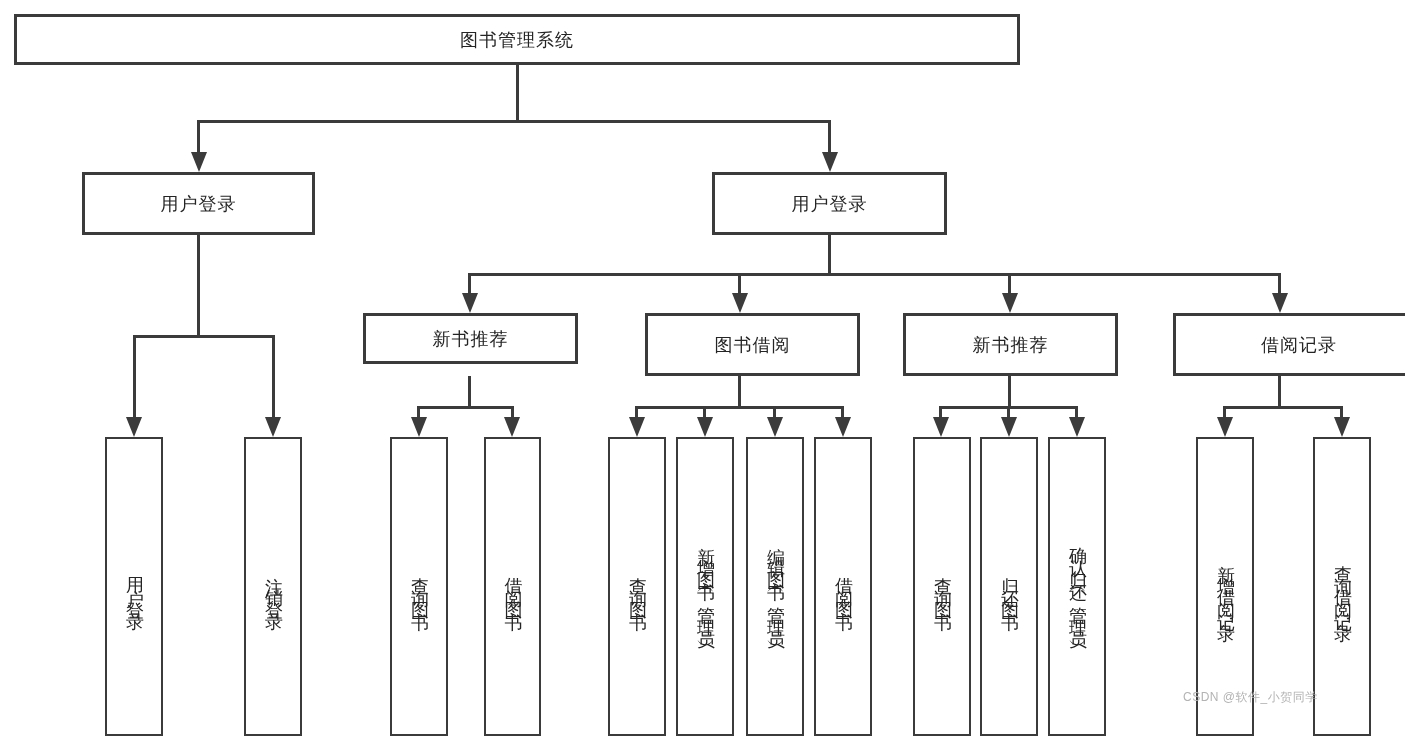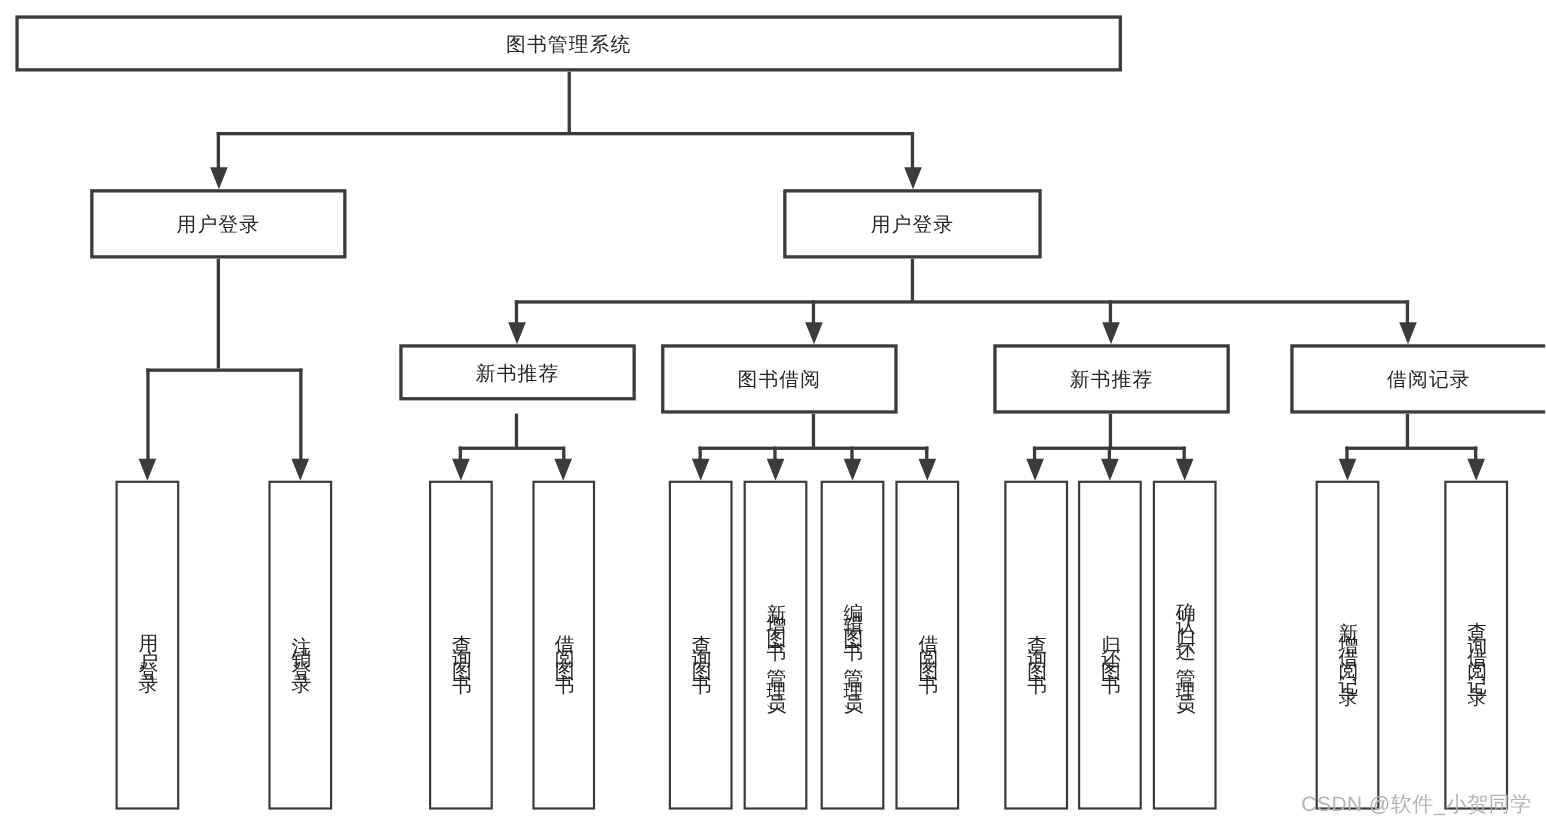--- a/index.html
+++ b/index.html
@@ -23,22 +23,22 @@
     font-size:18px; letter-spacing:12px; line-height:1.1; color:#242424;
   }
   .vl { position:absolute; width:3px; background:#3b3b3b; z-index:1; }
   .hl { position:absolute; height:3px; background:#3b3b3b; z-index:1; }
   .ar {
     position:absolute; width:0; height:0; z-index:1;
     border-left:8px solid transparent; border-right:8px solid transparent;
     border-top:20px solid #3b3b3b;
   }
   .watermark {
-    position:absolute; left:1183px; top:718px; z-index:5;
-    font-size:19px; color:#b3b3b3; letter-spacing:0.5px; white-space:nowrap;
+    position:absolute; left:1183px; top:689px; z-index:5;
+    font-size:12px; color:#b3b3b3; letter-spacing:0.5px; white-space:nowrap;
   }
 </style>
 </head>
 <body>
 
 <div class="canvas">
 
   <div class="box" style="left:14px; top:14px; width:1006px; height:51px;">
     <span>图书管理系统</span>
   </div>
@@ -71,21 +71,21 @@
   <div class="vl" style="left:738px; top:273px; height:24px;"></div>
   <div class="ar" style="left:732px; top:293px;"></div>
   <div class="vl" style="left:1008px; top:273px; height:24px;"></div>
   <div class="ar" style="left:1002px; top:293px;"></div>
   <div class="vl" style="left:1278px; top:273px; height:24px;"></div>
   <div class="ar" style="left:1272px; top:293px;"></div>
 
   <div class="box" style="left:363px; top:313px; width:215px; height:51px;">
     <span>新书推荐</span>
   </div>
-  <div class="box" style="left:601px; top:313px; width:215px; height:63px;">
+  <div class="box" style="left:645px; top:313px; width:215px; height:63px;">
     <span>图书借阅</span>
   </div>
   <div class="box" style="left:903px; top:313px; width:215px; height:63px;">
     <span>新书推荐</span>
   </div>
   <div class="box" style="left:1173px; top:313px; width:252px; height:63px;">
     <span>借阅记录</span>
   </div>
 
   <div class="vl" style="left:468px; top:376px; height:32px;"></div>

